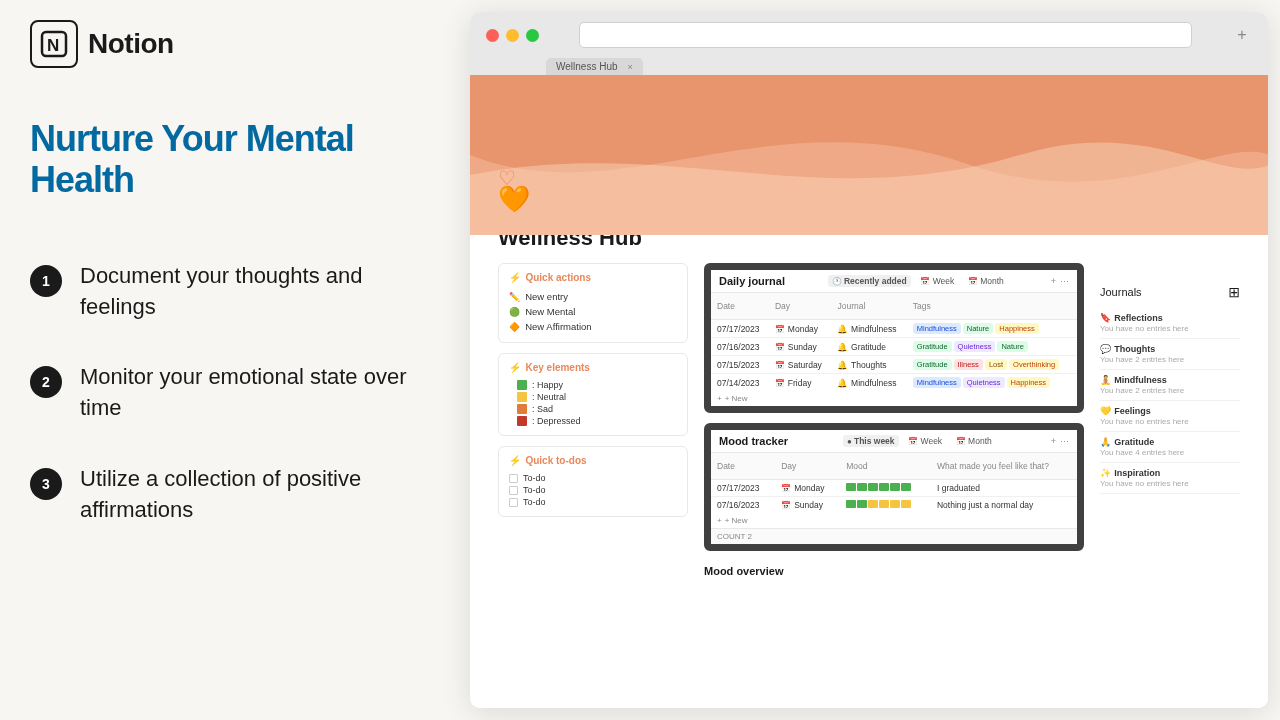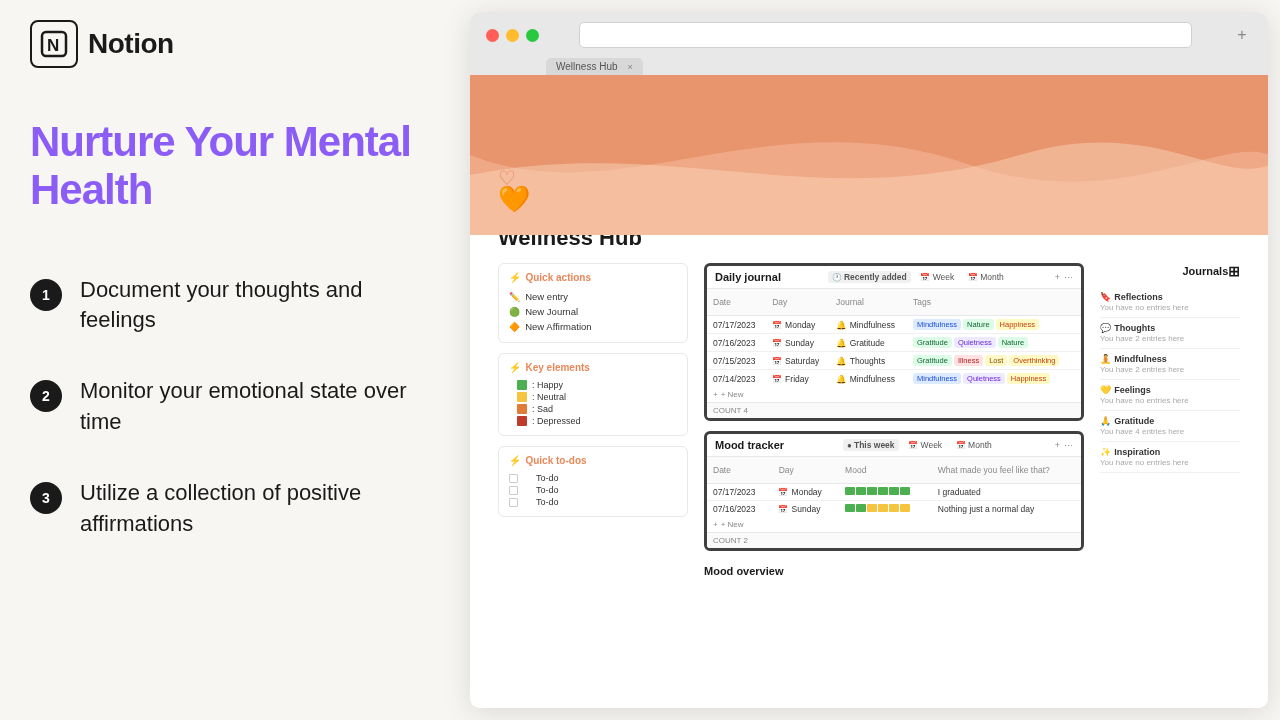--- a/index.html
+++ b/index.html
@@ -43,23 +43,23 @@
     }
 
     .notion-logo-text {
       font-size: 28px;
       font-weight: 600;
       color: #1a1a1a;
       letter-spacing: -0.5px;
     }
 
     .main-heading {
-      font-size: 42px;
+      font-size: 36px;
       font-weight: 800;
-      color: #8b5cf6;
+      color: #0369a1;
       line-height: 1.15;
       margin-bottom: 40px;
       letter-spacing: -1px;
     }
 
     .features-list {
       display: flex;
       flex-direction: column;
       gap: 0;
     }
@@ -269,37 +269,37 @@
     .ke-color {
       width: 10px;
       height: 10px;
       border-radius: 1px;
       flex-shrink: 0;
     }
 
     .todo-item {
       display: flex;
       align-items: center;
-      gap: 18px;
+      gap: 5px;
       font-size: 9px;
       color: #333;
       padding: 1px 0;
     }
 
     .todo-check {
       width: 9px;
       height: 9px;
       border: 1px solid #ccc;
       border-radius: 1px;
       flex-shrink: 0;
     }
 
     
     .db-section {
-      border: 3px solid #404040;
+      border: 7px solid #404040;
       border-radius: 6px;
       overflow: hidden;
     }
 
     .db-header {
       display: flex;
       align-items: center;
       justify-content: space-between;
       padding: 5px 8px;
     }
@@ -411,26 +411,27 @@
       border-top: 1px solid #e8e8e8;
     }
 
     
     .journals-col {
       font-size: 9px;
     }
 
     .journals-header {
       font-size: 11px;
-      font-weight: 700;
+      font-weight: 400;
       color: #1a1a1a;
       margin-bottom: 8px;
       display: flex;
       align-items: center;
-      justify-content: flex-end;
+      justify-content: space-between;
+      margin-top: 21px;
     }
 
     .journal-entry {
       padding: 5px 0;
       border-bottom: 1px solid #f0f0f0;
     }
 
     .journal-entry-title {
       font-size: 9px;
       font-weight: 600;
@@ -531,21 +532,21 @@
               <div class="card-title">
                 <span class="card-title-icon">⚡</span>
                 <span>Quick actions</span>
               </div>
               <div class="quick-action-item">
                 <span class="qa-icon qa-icon-pencil">✏️</span>
                 <span>New entry</span>
               </div>
               <div class="quick-action-item">
                 <span class="qa-icon qa-icon-green">🟢</span>
-                <span>New Journal</span>
+                <span>New Mental</span>
               </div>
               <div class="quick-action-item">
                 <span class="qa-icon qa-icon-orange">🔶</span>
                 <span>New Affirmation</span>
               </div>
             </div>
 
             <div class="notion-card">
               <div class="card-title">
                 <span class="card-title-icon">⚡</span>
@@ -670,21 +671,20 @@
       <span style="color:#e8885a; margin-right:3px;">🔔</span>Mindfulness
     </td>
     <td><span class="tag tag-blue">Mindfulness</span><span class="tag tag-purple">Quietness</span><span class="tag tag-orange">Happiness</span></td>
   </tr>
                   </tbody>
               </table>
               <div class="new-row">
                 <span>+</span>
                 <span>+ New</span>
               </div>
-              <div class="count-row">COUNT 4</div>
             </div>
 
             <div class="db-section">
               <div class="db-header">
                 <span class="db-title">Mood tracker</span>
                 <div class="db-tabs">
                   <span class="db-tab active">
                     <span class="db-tab-icon">●</span>
                     <span>This week</span>
                   </span>

